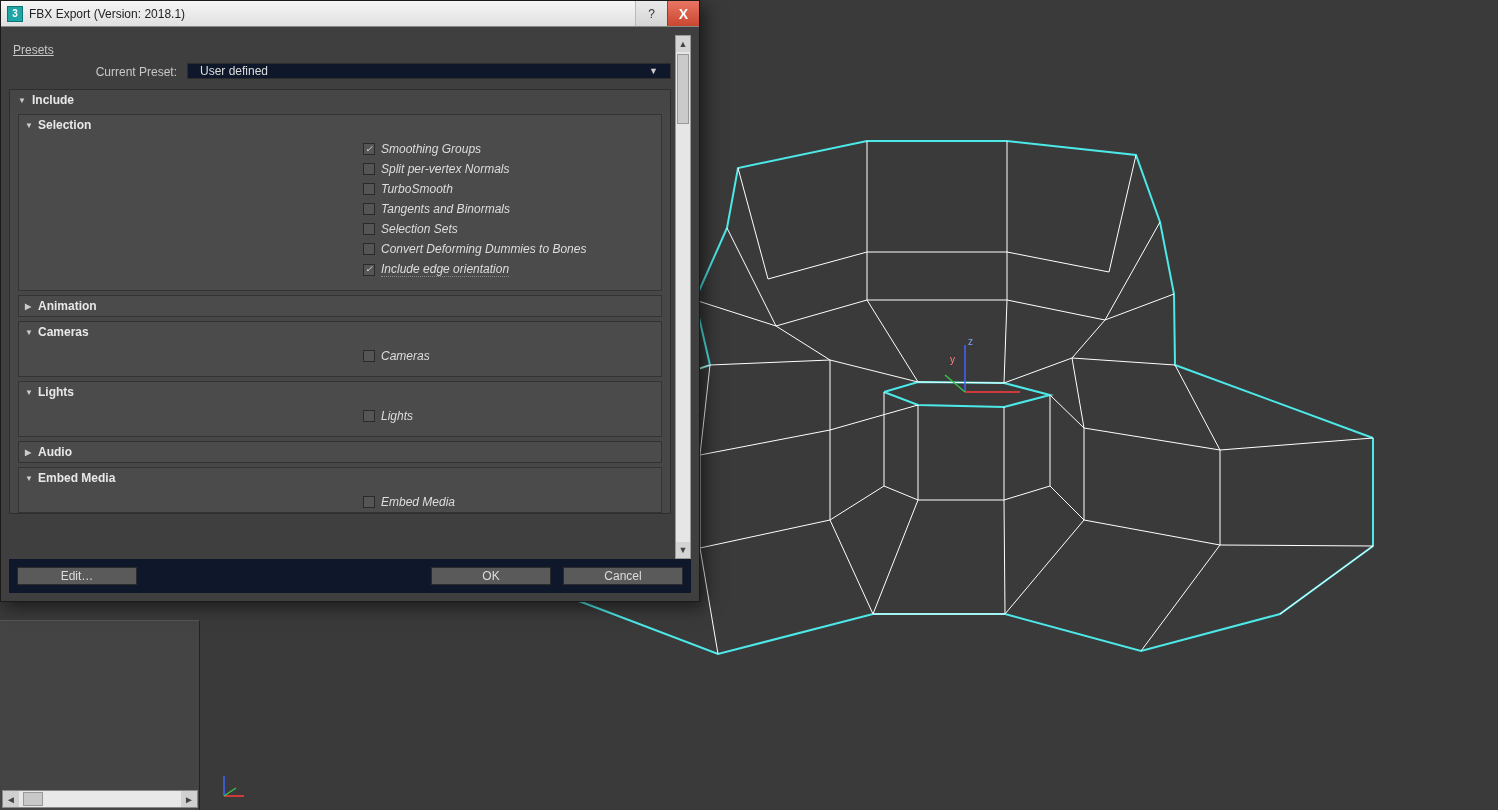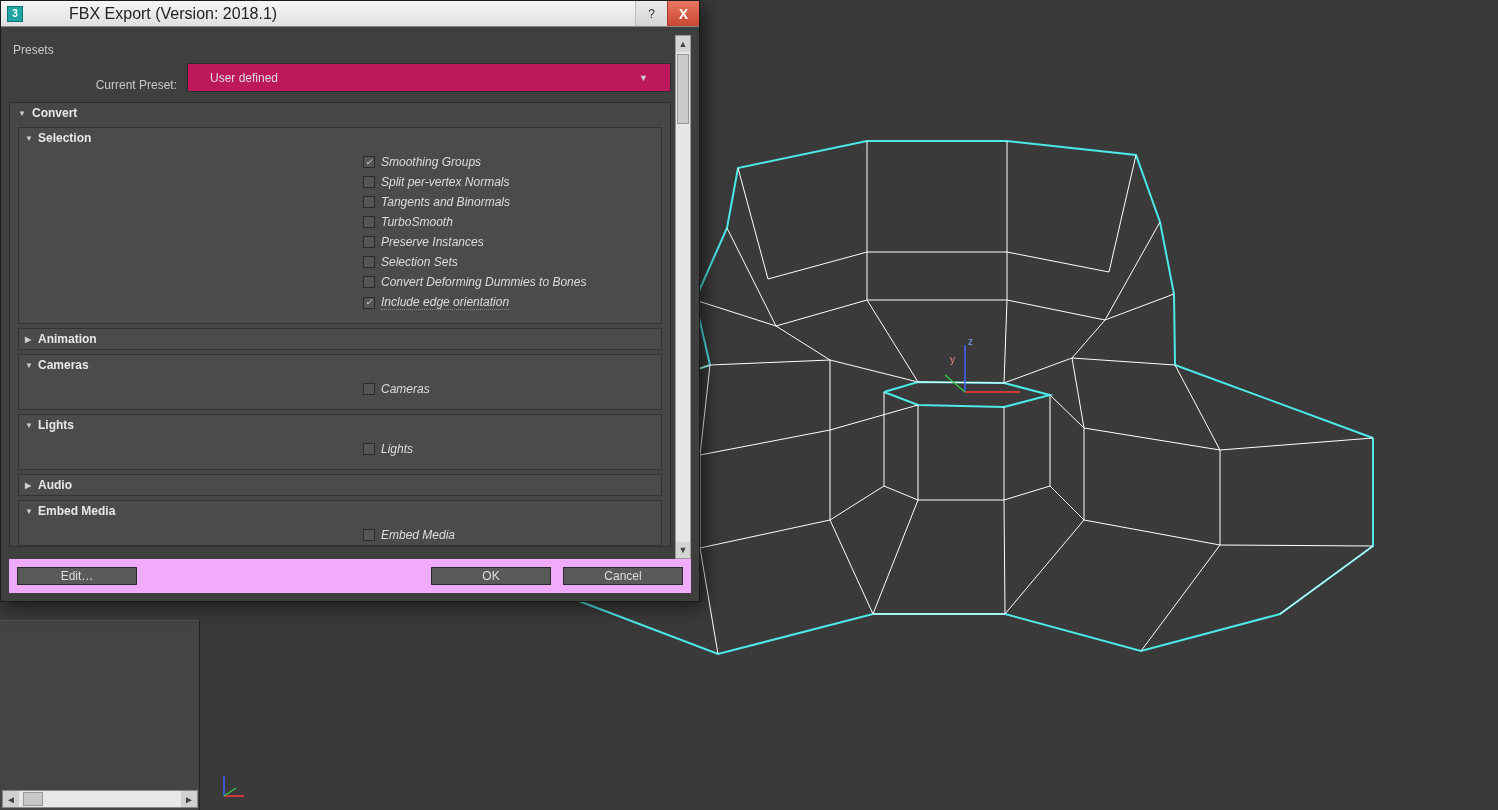--- a/index.html
+++ b/index.html
@@ -66,24 +66,23 @@
   }
   .titlebar .app-icon {
     width: 16px; height: 16px;
     background: #1fa5a5;
     border: 1px solid #0c7575;
     margin: 0 6px;
     display: flex; align-items: center; justify-content: center;
     color: white; font-size: 10px; font-weight: bold;
   }
   .titlebar .title-text {
-    font-size: 16px;
+    font-size: 12px;
     color: #222;
     flex: 1;
-    margin-left: 40px;
   }
   .titlebar .win-btns {
     display: flex;
     height: 100%;
   }
   .titlebar .win-btn {
     width: 32px;
     display: flex; align-items: center; justify-content: center;
   }
   .win-help { background: linear-gradient(#eaeaea,#d5d5d5); border-left: 1px solid #bbb; color:#333; font-size: 12px;}
@@ -118,42 +117,43 @@
     position: absolute;
     left: 1px; right: 1px;
     top: 2px; height: 70px;
     background: #cacaca;
     border: 1px solid #999;
   }
   .presets-row {
     padding: 8px 4px 2px;
     color: #c8c8c8;
     font-size: 12px;
+    text-decoration: underline;
   }
   .preset-line {
     display: flex;
     align-items: flex-end;
     padding: 4px 0 10px;
   }
   .preset-line .lbl {
     width: 178px;
     text-align: right;
     padding-right: 10px;
     color: #c8c8c8;
     font-size: 12px;
   }
   .dropdown {
     flex: 1;
-    height: 29px;
-    background: #be185d;
+    height: 16px;
+    background: #0f172a;
     border: 1px solid #2d2d2d;
     color: #ddd;
     font-size: 12px;
     display: flex; align-items: center; justify-content: space-between;
-    padding: 0 22px;
+    padding: 0 12px;
   }
   .dropdown .dd-arrow { font-size: 9px; color:#ccc; }
   .section {
     background: #474747;
     border: 1px solid #2e2e2e;
     margin-bottom: 4px;
   }
   .section-h {
     padding: 3px 8px;
     color: #e8e8e8;
@@ -203,21 +203,21 @@
   }
   .checkbox.checked::after { content: "✓"; }
   .opt-label {
     color: #ddd;
     font-size: 12px;
   }
   .dlg-footer {
     padding: 8px;
     display: flex;
     gap: 12px;
-    background: #f0abfc;
+    background: #0f172a;
   }
   .dlg-footer .gap { flex:1; }
   .btn {
     flex: 0 0 120px;
     height: 18px;
     background: #5a5a5a;
     border: 1px solid #2b2b2b;
     color: #ddd;
     font-size: 12px;
     display: flex; align-items: center; justify-content: center;
@@ -337,21 +337,21 @@
           <div class="lbl">Current Preset:</div>
           <div class="dropdown">
             <span>User defined</span>
             <span class="dd-arrow">▼</span>
           </div>
         </div>
 
         <div class="section">
           <div class="section-h">
             <span class="tri">▼</span>
-            <span>Convert</span>
+            <span>Include</span>
           </div>
 
           <div class="sub-section">
             <div class="sub-h">
               <span class="tri">▼</span>
               <span>Selection</span>
             </div>
             <div class="opts" id="geom-opts">
                 <div class="opt-row">
                   <div class="spacer"></div>
@@ -359,31 +359,26 @@
                   <span class="opt-label">Smoothing Groups</span>
                 </div>
                 <div class="opt-row">
                   <div class="spacer"></div>
                   <div class="checkbox"></div>
                   <span class="opt-label">Split per-vertex Normals</span>
                 </div>
                 <div class="opt-row">
                   <div class="spacer"></div>
                   <div class="checkbox"></div>
+                  <span class="opt-label">TurboSmooth</span>
+                </div>
+                <div class="opt-row">
+                  <div class="spacer"></div>
+                  <div class="checkbox"></div>
                   <span class="opt-label">Tangents and Binormals</span>
-                </div>
-                <div class="opt-row">
-                  <div class="spacer"></div>
-                  <div class="checkbox"></div>
-                  <span class="opt-label">TurboSmooth</span>
-                </div>
-                <div class="opt-row">
-                  <div class="spacer"></div>
-                  <div class="checkbox"></div>
-                  <span class="opt-label">Preserve Instances</span>
                 </div>
                 <div class="opt-row">
                   <div class="spacer"></div>
                   <div class="checkbox"></div>
                   <span class="opt-label">Selection Sets</span>
                 </div>
                 <div class="opt-row">
                   <div class="spacer"></div>
                   <div class="checkbox"></div>
                   <span class="opt-label">Convert Deforming Dummies to Bones</span>

